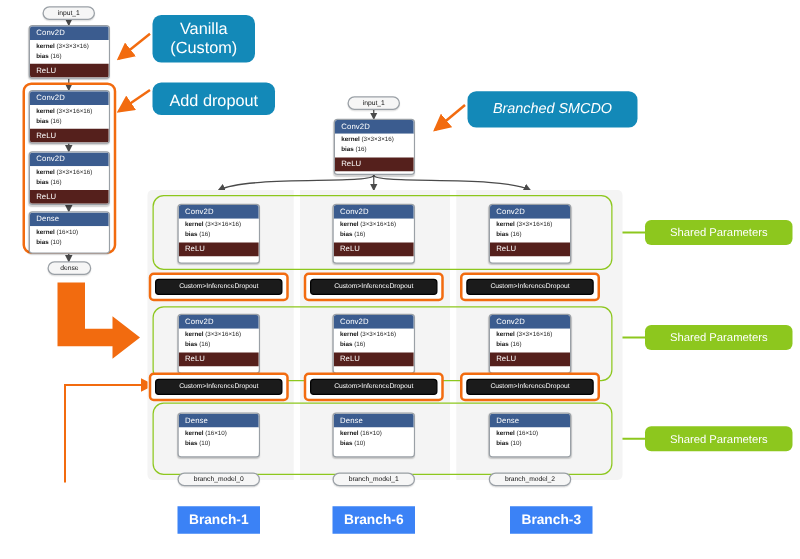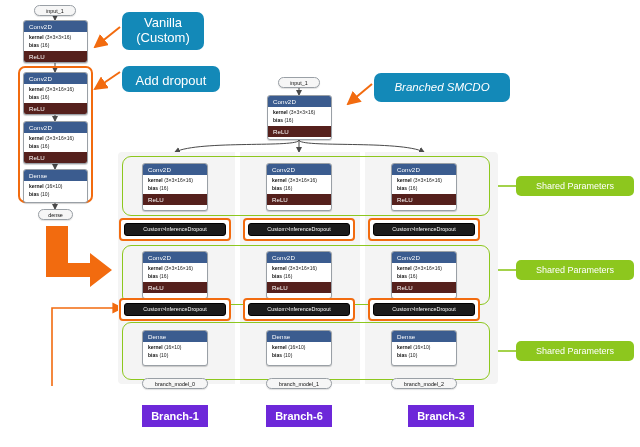--- a/index.html
+++ b/index.html
@@ -37,21 +37,21 @@
 
   
   .callout{position:absolute;background:#1389b8;color:#ffffff;
            border-radius:7px;display:flex;align-items:center;
            justify-content:center;text-align:center;font-size:13px;
            line-height:1.12;box-sizing:border-box;padding:3px 6px;}
   .callout.small{font-size:11.5px;}
   .greenlbl{position:absolute;background:#8dc71e;color:#ffffff;
             border-radius:5px;display:flex;align-items:center;
             justify-content:center;font-size:9px;box-sizing:border-box;}
-  .branchlbl{position:absolute;background:#6d28d9;color:#ffffff;
+  .branchlbl{position:absolute;background:#3b82f6;color:#ffffff;
              display:flex;align-items:center;justify-content:center;
              font-size:11px;font-weight:bold;box-sizing:border-box;}
 
   
   .greybox{position:absolute;background:#f4f4f4;border-radius:4px;}
   .greenpanel{position:absolute;border:1.6px solid #8dc71e;
               border-radius:9px;box-sizing:border-box;background:transparent;}
   .orangepanel{position:absolute;border:2.4px solid #f26b0f;
                border-radius:7px;box-sizing:border-box;background:transparent;}
   .colsep{position:absolute;background:#ffffff;}

